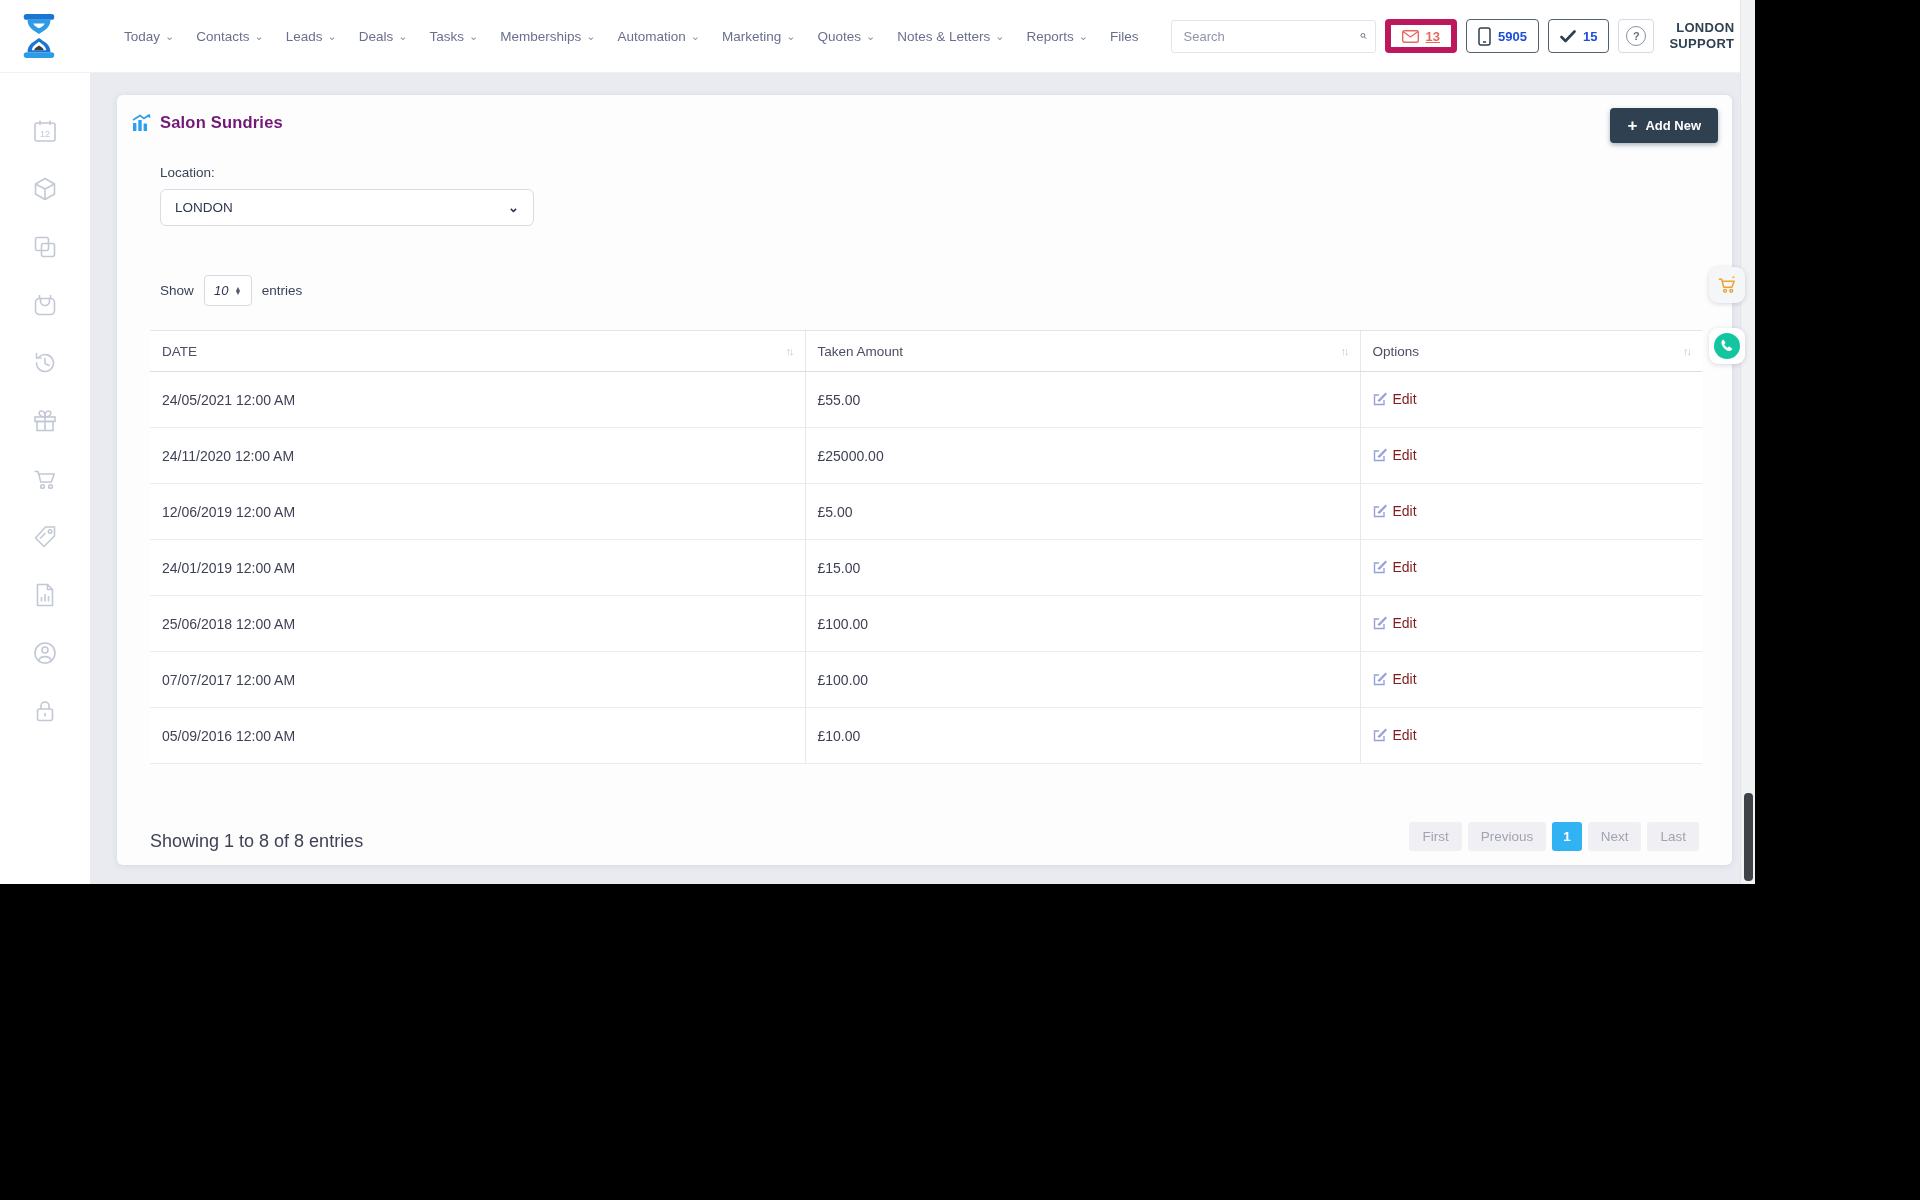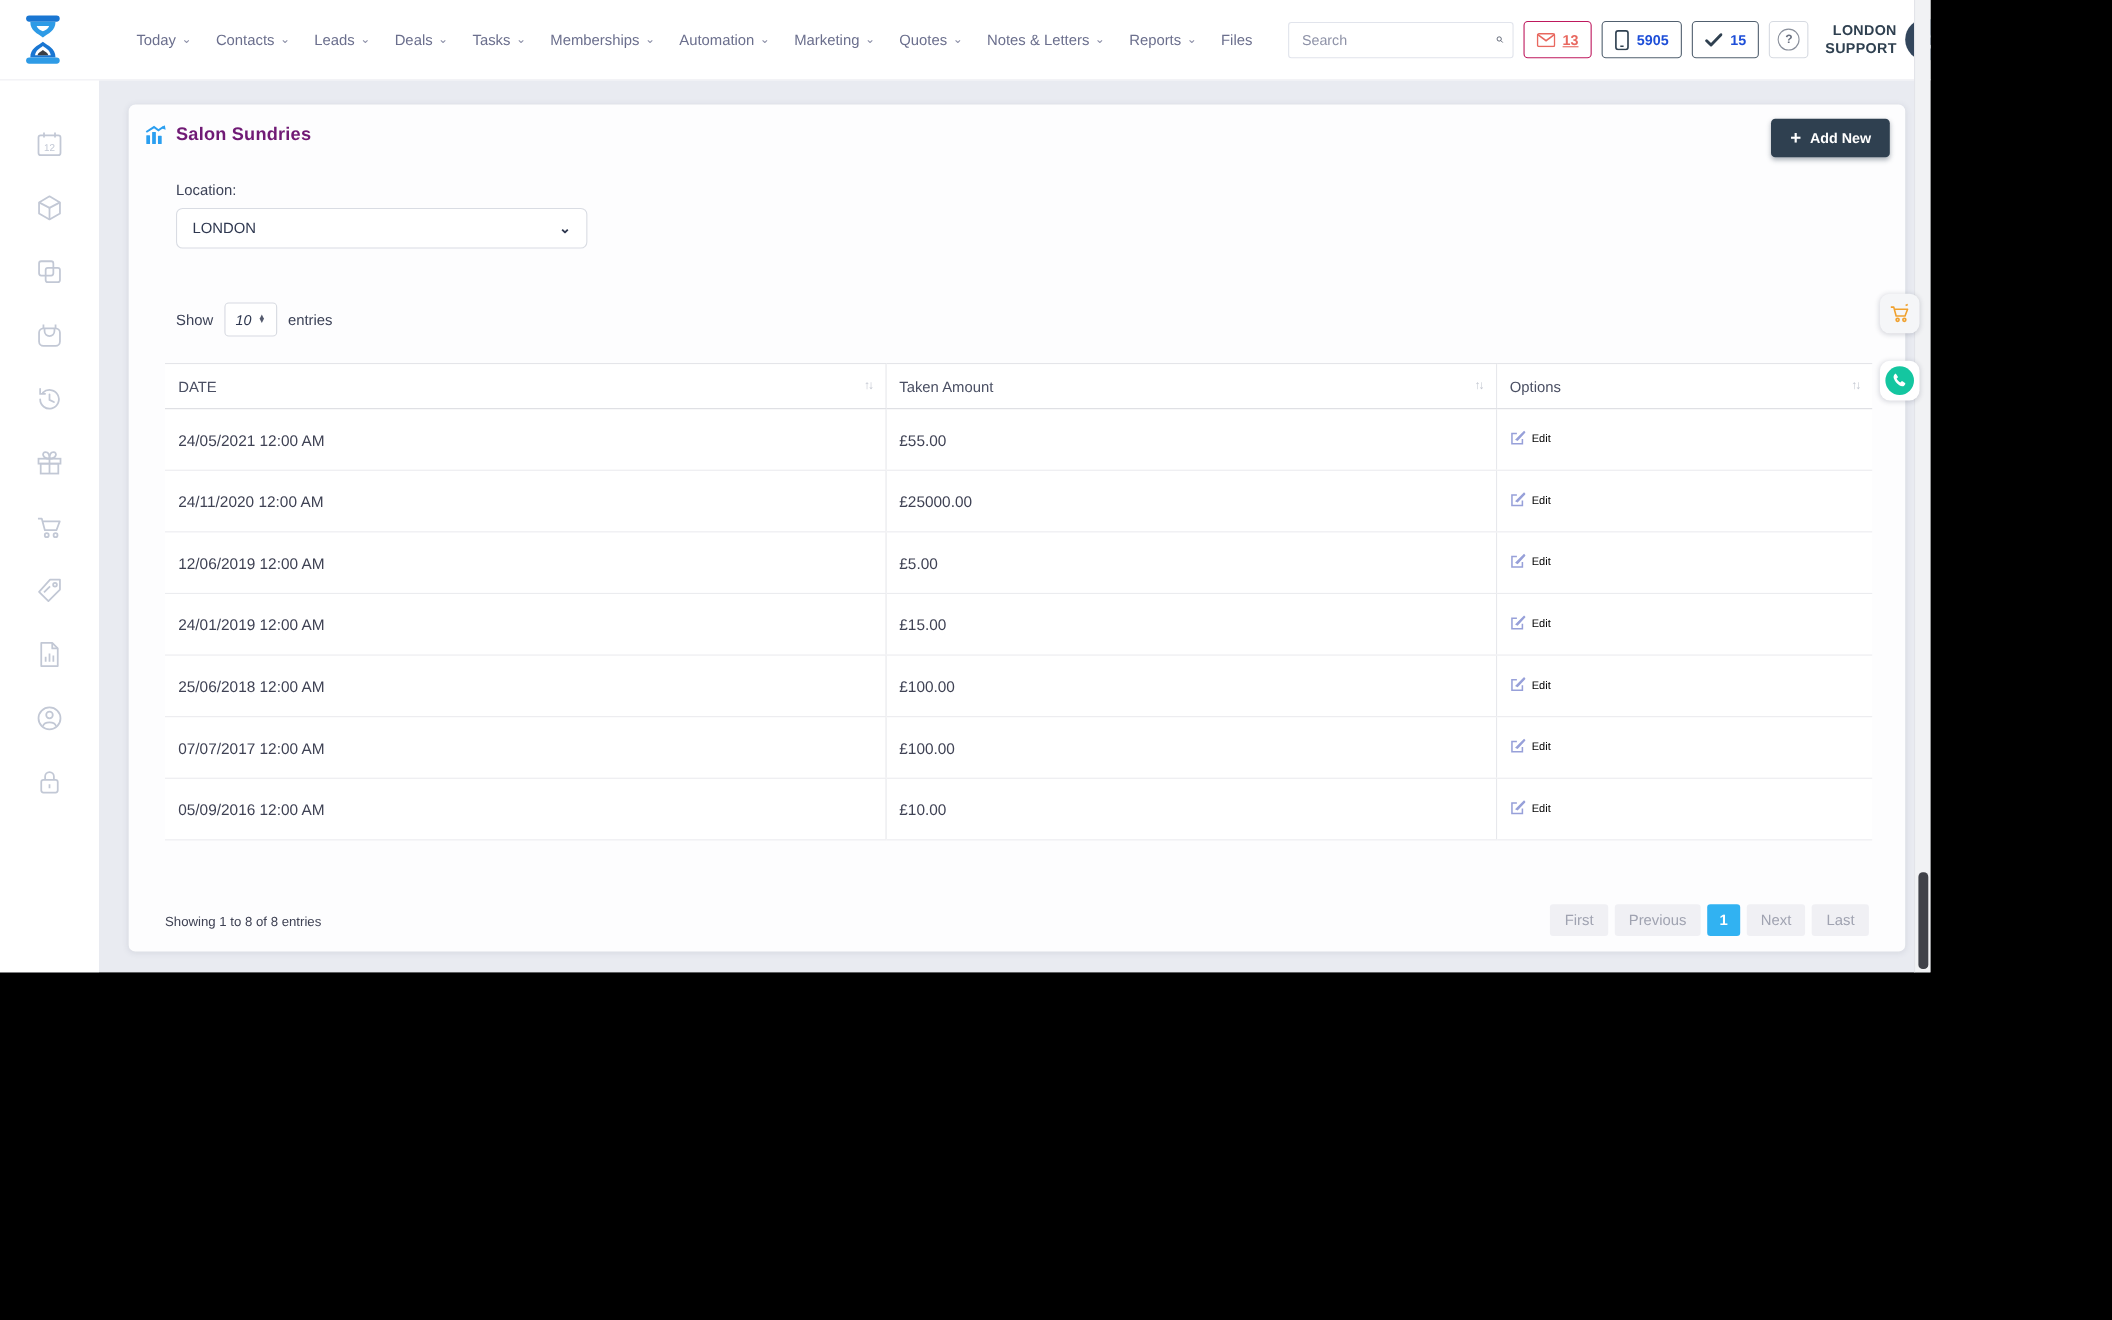--- a/index.html
+++ b/index.html
@@ -18,21 +18,21 @@
               cursor:pointer; white-space:nowrap; }
   .nav-item .chev { font-size:11px; color:#8d90a8; line-height:1; }
   .tb-right { margin-left:auto; display:flex; align-items:center; gap:9px;padding-left:32px; }
   .searchbox { width:205px; height:33px; border:1px solid #e1e4ec; border-radius:3px;
                display:flex; align-items:center; padding:0 8px 0 12px; background:#fff; }
   .searchbox input { border:none; outline:none; flex:1; font-size:13px; color:#3c4257;
                      font-family:"Liberation Sans", sans-serif; }
   .searchbox input::placeholder { color:#8f93a8; }
   .badge { height:34px; border-radius:4px; display:flex; align-items:center; gap:7px;
            padding:0 11px; font-size:13px; font-weight:bold; cursor:pointer; background:#fff; }
-  .badge.red { border:1px solid #be185d; color:#e8685f;text-decoration:underline; }
+  .badge.red { border:6px solid #be185d; color:#e8685f;text-decoration:underline; }
   .badge.navy { border:1px solid #51606f; color:#1d4ed8; }
   .badge.help { border:1px solid #d6dae1; width:36px; justify-content:center; padding:0; }
   .qcircle { width:20px; height:20px; border:1.5px solid #8a909c; border-radius:50%;
              display:flex; align-items:center; justify-content:center; font-size:11px;
              color:#6a7180; font-weight:bold; }
   .userbox { display:flex; align-items:center; gap:8px; margin-left:6px; cursor:pointer; }
   .username { font-size:13px; font-weight:bold; color:#2f4050; text-align:right;
               line-height:1.25; letter-spacing:.3px; }
   .avatar { width:38px; height:38px; border-radius:50%; background:#33465c; display:flex;
             align-items:center; justify-content:center; }
@@ -81,25 +81,25 @@
   table.grid { position:absolute; left:33px; top:235px; width:1552px;
                border-collapse:collapse; table-layout:fixed; }
   table.grid th { height:41px; border-top:1px solid #e4e5e9; border-bottom:1px solid #dcdde2;
                   font-weight:normal; font-size:13.5px; color:#4a4f63; text-align:left;
                   padding:0 12px; cursor:pointer; background:#fff; }
   table.grid td { height:56px; border-bottom:1px solid #ebecef; font-size:14px;
                   color:#3f4254; padding:0 12px; background:#fff; }
   table.grid th + th, table.grid td + td { border-left:1px solid #e7e8ec; }
   .th-inner { display:flex; align-items:center; justify-content:space-between; }
   .sort { font-size:11px; color:#c3c7d1; letter-spacing:-2px; }
-  .edit-link { display:inline-flex; align-items:flex-end; gap:6px; color:#000000;
-               font-size:10px; cursor:pointer; text-decoration:none; }
-
-  
-  .summary { position:absolute; left:33px; top:736px; font-size:12px; color:#3f4254; }
+  .edit-link { display:inline-flex; align-items:center; gap:6px; color:#7f1d1d;
+               font-size:14px; cursor:pointer; text-decoration:none; }
+
+  
+  .summary { position:absolute; left:33px; top:736px; font-size:18px; color:#3f4254; }
   .pager { position:absolute; right:33px; top:727px; display:flex; align-items:center; gap:6px; }
   .page-btn { background:#f0f0f4; border:none; border-radius:3px; color:#a0a3b1;
               font-size:13.5px; padding:7px 13px; cursor:pointer;
               font-family:"Liberation Sans",sans-serif; }
   .page-btn.active { background:#31b2f2; color:#fff; font-weight:bold; padding:7px 11px;
                      min-width:27px; }
 
   
   .float-btn { position:absolute; width:36px; height:36px; border-radius:9px; z-index:6;
                display:flex; align-items:center; justify-content:center; cursor:pointer;

